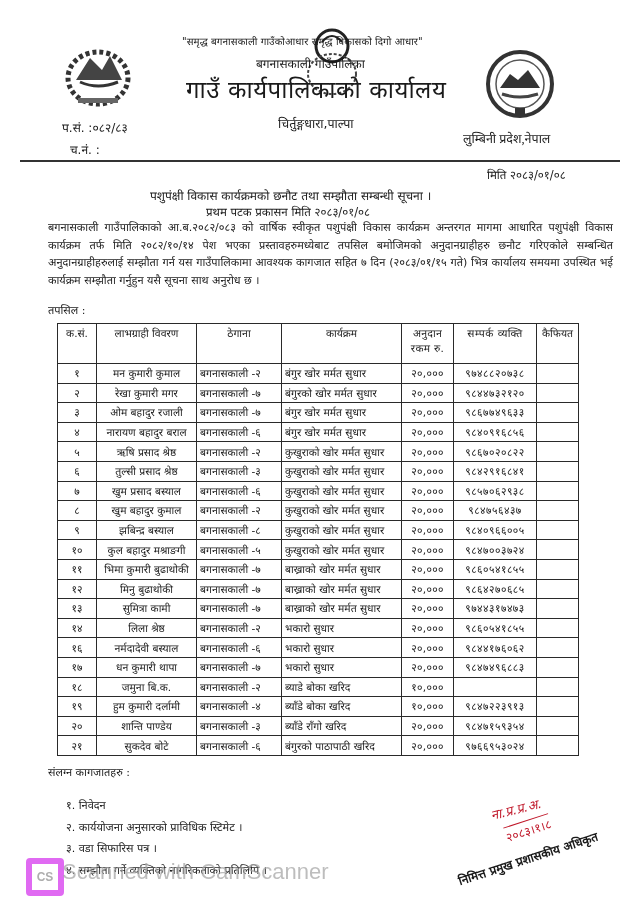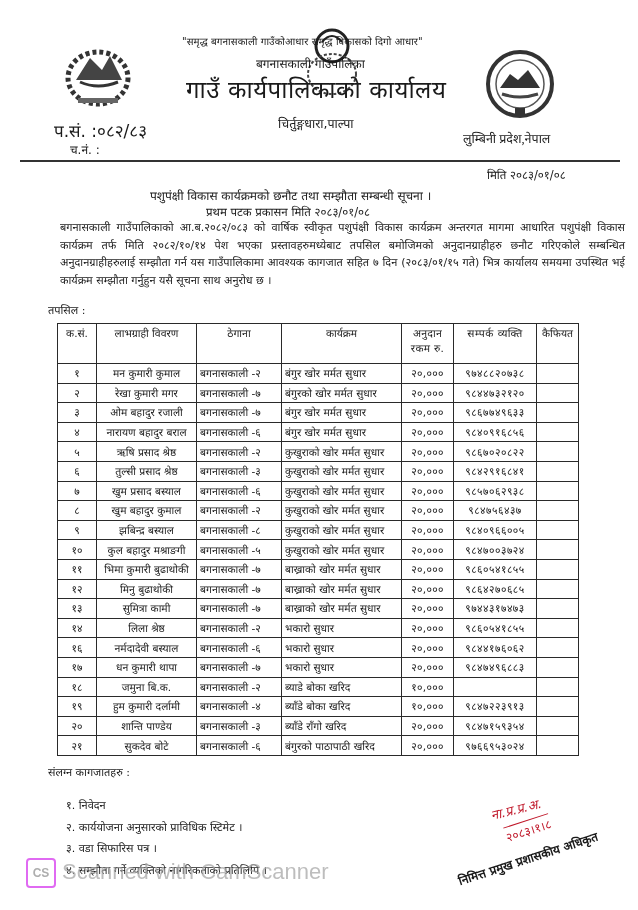--- a/index.html
+++ b/index.html
@@ -10,29 +10,29 @@
   .abs { position: absolute; }
   
   .logo { position: absolute; }
   .logo-left { left: 58px; top: 40px; width: 80px; height: 70px; }
   .logo-right { left: 484px; top: 48px; width: 72px; height: 72px; }
   .seal { left: 302px; top: 24px; width: 60px; height: 80px; }
   .slogan { left: 182px; top: 34px; font-size: 10px; letter-spacing: 0.1px; }
   .municipality { left: 256px; top: 55px; font-size: 12px; }
   .office-title { left: 186px; top: 72px; font-size: 24px; letter-spacing: 0.5px; }
   .address { left: 278px; top: 115px; font-size: 12.5px; }
-  .ref-no { left: 54px; top: 119px; font-size: 17px; }
+  .ref-no { left: 62px; top: 119px; font-size: 12px; }
   .disp-no { left: 70px; top: 141px; font-size: 12px; }
   .province { left: 463px; top: 130px; font-size: 12.5px; font-family: Liberation Serif, serif; }
   .hr { left: 20px; top: 160px; width: 600px; height: 1.5px; background: #333; }
   .date-line { left: 487px; top: 167px; font-size: 11.5px; }
   .notice-title { left: 150px; top: 187px; font-size: 12px; }
   .pub-date { left: 206px; top: 204px; font-size: 11.5px; }
   .body-text {
-    left: 60px; top: 219px; width: 565px; font-size: 11px; line-height: 17.5px;
+    left: 48px; top: 219px; width: 565px; font-size: 11px; line-height: 17.5px;
     text-align: justify;
   }
   .tapsil { left: 48px; top: 302px; font-size: 11px; }
 
   
   table.grid {
     position: absolute; left: 57px; top: 323px; border-collapse: collapse;
     font-size: 10.5px; table-layout: fixed; padding-left: 38px;
   }
   table.grid td, table.grid th {
@@ -55,21 +55,21 @@
   .attach-list div { height: 21.5px; }
 
   
   .sig-wrap { left: 455px; top: 800px; width: 180px; height: 90px; }
   .sig-hand { position: absolute; left: 35px; top: 0; color: #c0182a; font-size: 13px; font-style: italic; transform: rotate(-14deg); }
   .sig-date { position: absolute; left: 50px; top: 20px; color: #c0182a; font-size: 12px; transform: rotate(-18deg); border-top: 1px solid #c0182a; padding-top: 1px; }
   .sig-title { position: absolute; left: 0px; top: 50px; font-size: 12px; font-weight: bold; transform: rotate(-18deg); white-space: nowrap; }
 
   
   .cs-badge {
-    left: 26px; top: 858px; width: 26px; height: 26px; border: 2px solid #d946ef;
+    left: 26px; top: 858px; width: 26px; height: 26px; border: 6px solid #d946ef;
     border-radius: 4px; color: #9a9a9a; font-size: 12px; font-weight: bold;
     text-align: center; line-height: 26px; font-family: "Liberation Sans", sans-serif;
     opacity: 0.8;
   }
   .cs-text {
     left: 62px; top: 859px; font-size: 22px; color: #a8a8a8; opacity: 0.75;
     font-family: "Liberation Sans", sans-serif;
   }
 </style>
 </head>

